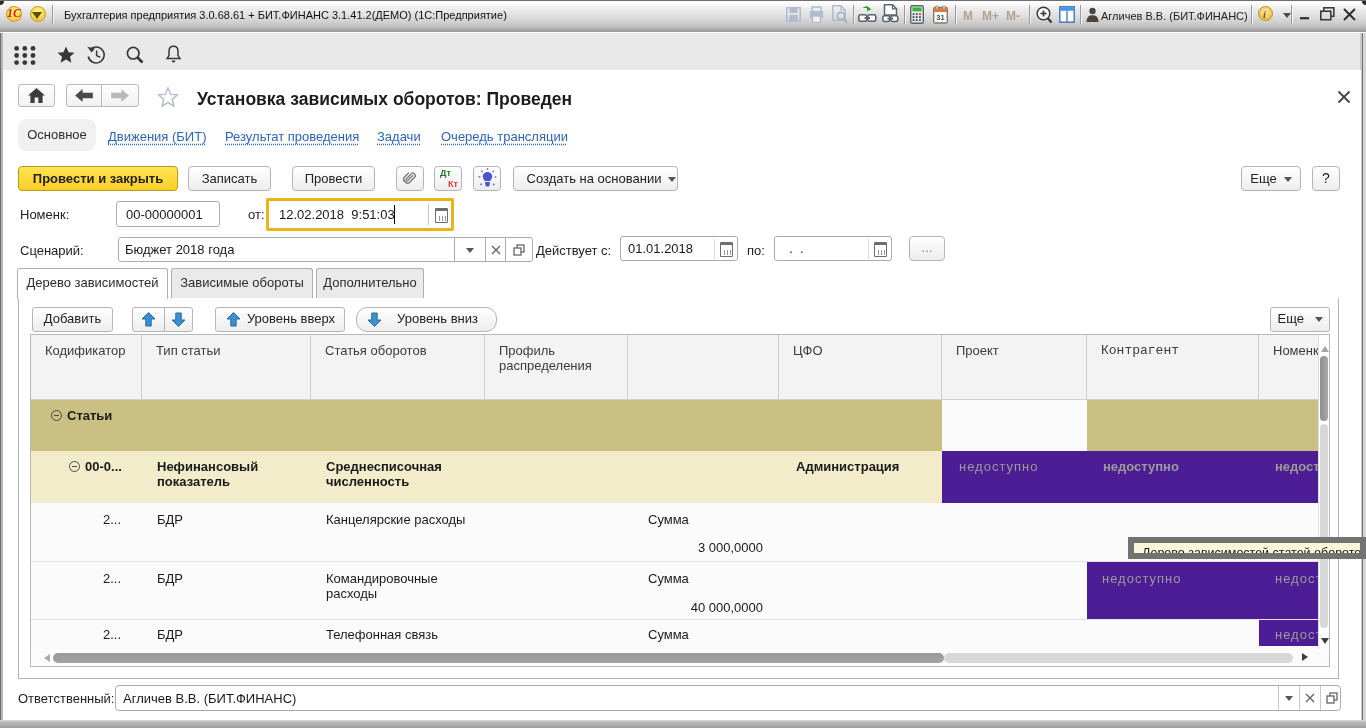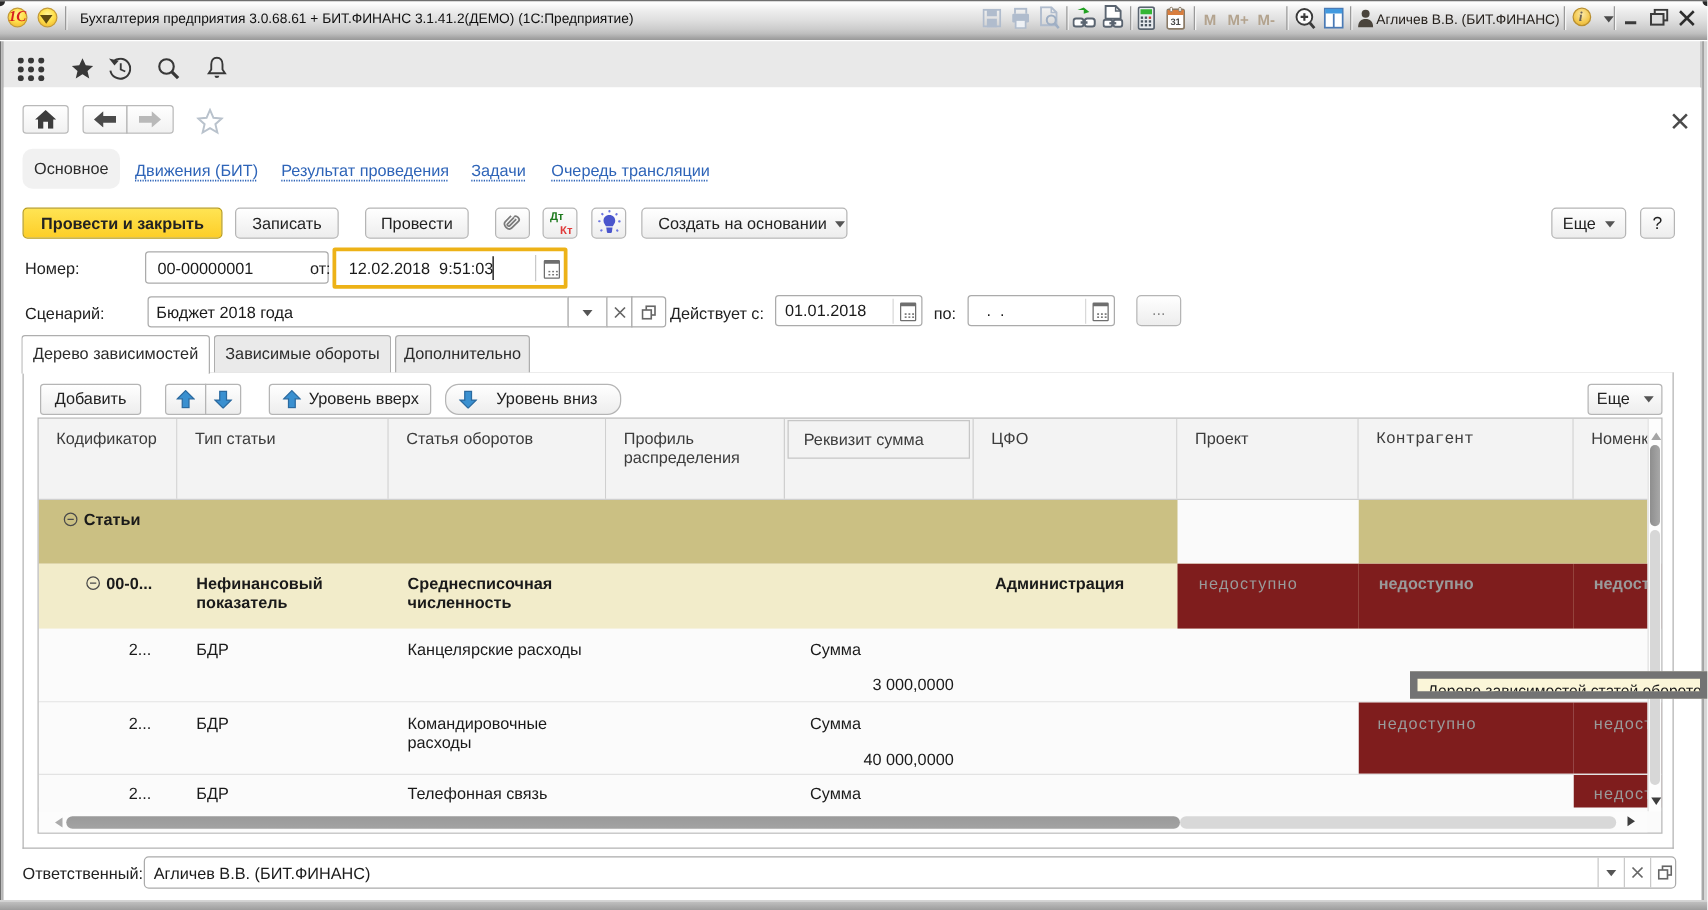--- a/index.html
+++ b/index.html
@@ -69,21 +69,21 @@
 
 .sbtn { position:absolute; height:25px; border:1px solid #b5b5b5; border-radius:3px; background:linear-gradient(#ffffff,#ededed); color:#222; text-align:center; line-height:22px; }
 
 
 #tbl { position:absolute; left:11px; top:36px; width:1300px; height:333px; border:1px solid #b9b9b9; background:#fbfbfb; overflow:hidden; }
 .hcell { position:absolute; top:0; height:64px; background:#f3f3f3; border-right:1px solid #cfcfcf; color:#3c3c3c; }
 .hcell .ht { position:absolute; left:14px; top:8px; }
 .row { position:absolute; left:0; width:1287px; }
 .minus { position:absolute; width:11px; height:11px; border:1px solid #4a4a4a; border-radius:50%; }
 .minus::after { content:""; position:absolute; left:2px; top:4px; width:5px; height:1px; background:#4a4a4a; }
-.na { position:absolute; top:0; background:#7f1d1d; color:#9a9a9a; }
+.na { position:absolute; top:0; background:#4c1d95; color:#9a9a9a; }
 #vscroll { position:absolute; left:1287px; top:0; width:11px; height:314px; background:#fdfdfd; border-left:1px solid #e0e0e0; }
 #hscroll { position:absolute; left:0; top:314px; width:1287px; height:17px; background:#fcfcfc; }
 #tooltip { position:absolute; left:1128px; top:537px; width:238px; height:22px; background:#fbf6d9; border:6px solid #737373; padding:3px 0 0 8px; font-size:12.5px; color:#1a1a1a; z-index:50; white-space:nowrap; overflow:hidden; }
 .icon { position:absolute; }
 svg { display:block; }
 </style>
 </head>
 <body>
 <div id="win">
 
@@ -249,20 +249,21 @@
   </svg>
   <svg class="icon" style="left:111px;top:89px;" width="18" height="13" viewBox="0 0 19 14">
     <path d="M11 0 L11 4 L0 4 L0 10 L11 10 L11 14 L19 7 Z" fill="#b9b9b9"></path>
   </svg>
   <svg class="icon" style="left:157px;top:86px;" width="22" height="22" viewBox="0 0 28 28">
     <path d="M14 2.5 L17.5 10.5 L26 11.2 L19.5 17 L21.5 25.5 L14 21 L6.5 25.5 L8.5 17 L2 11.2 L10.5 10.5 Z" fill="none" stroke="#b9c2cc" stroke-width="2"></path>
   </svg>
   <svg class="icon" style="left:1337px;top:90px;" width="14" height="14" viewBox="0 0 14 14">
     <path d="M1.5 1.5 L12.5 12.5 M12.5 1.5 L1.5 12.5" stroke="#4a4a4a" stroke-width="2"></path>
   </svg>
+  <div id="pagetitle">Установка зависимых оборотов: Проведен</div>
 
   <div id="chip-osn">Основное</div>
   <a class="navlink" style="left:108px;">Движения (БИТ)</a>
   <a class="navlink" style="left:225px;">Результат проведения</a>
   <a class="navlink" style="left:377px;">Задачи</a>
   <a class="navlink" style="left:441px;">Очередь трансляции</a>
 
   <div class="btn" id="btn-pz"><span class="bl">Провести и закрыть</span></div>
   <div class="btn" style="left:188px;top:166px;width:83px;"><span class="bl">Записать</span></div>
   <div class="btn" style="left:292px;top:166px;width:83px;"><span class="bl">Провести</span></div>
@@ -288,22 +289,22 @@
       <rect x="8.7" y="0" width="1.7" height="2" rx="0.8" transform="rotate(-45 9.5 9)"></rect>
       <rect x="8.7" y="0" width="1.7" height="2" rx="0.8" transform="rotate(-90 9.5 9)"></rect>
       <rect x="8.7" y="0" width="1.7" height="2" rx="0.8" transform="rotate(135 9.5 10)"></rect>
       <rect x="8.7" y="0" width="1.7" height="2" rx="0.8" transform="rotate(-135 9.5 10)"></rect>
     </g>
   </svg>
   <div class="btn" style="left:513px;top:166px;width:165px;"><span class="bl" style="margin-left:12px;">Создать на основании</span><span class="caret"></span></div>
   <div class="btn" style="left:1241px;top:166px;width:60px;"><span class="bl">Еще</span><span class="caret"></span></div>
   <div class="btn" style="left:1312px;top:166px;width:28px;"><span class="bl" style="font-size:14px;">?</span></div>
 
-  <div class="flabel" style="left:20px;top:207px;">Номер:</div>
-  <div class="field" style="left:116px;top:201px;width:147px;height:26px;">
+  <div class="flabel" style="left:20px;top:207px;">Номенк:</div>
+  <div class="field" style="left:116px;top:201px;width:104px;height:26px;">
       <span class="ftext" style="left:9px;top:5px;">00-00000001</span>
     </div>
   <div class="flabel" style="left:248px;top:207px;">от:</div>
   <div class="field" style="left:266px;top:198px;width:188px;height:33px;border:3px solid #edb217;border-radius:2px;">
     <span class="ftext" style="left:10px;top:6px;">12.02.2018  9:51:03</span>
     <span style="position:absolute;left:125px;top:4px;width:1px;height:19px;background:#000;"></span>
     <span style="position:absolute;left:159px;top:3px;width:1px;height:21px;background:#c9c9c9;"></span>
     <span class="calico" style="left:166px;top:6px;"></span>
   </div>
 
@@ -390,23 +391,20 @@
           <span class="ht">ЦФО</span>
         </div>
       <div class="hcell" style="left:911px;width:145px;">
           <span class="ht">Проект</span>
         </div>
       <div class="hcell" style="left:1056px;width:172px;font-family:Liberation Mono, monospace;">
           <span class="ht">Контрагент</span>
         </div>
       <div class="hcell" style="left:1228px;width:70px;border-right:none;">
           <span class="ht">Номенк</span>
-        </div>
-      <div style="position:absolute;left:599px;top:1px;width:146px;height:31px;border:1px solid #c6c6c6;background:#f3f3f3;">
-          <span style="position:absolute;left:12px;top:7px;color:#3c3c3c;">Реквизит сумма</span>
         </div>
       <div style="position:absolute;left:0;top:64px;width:1298px;height:1px;background:#cfcfcf;"></div>
 
       <div class="row" style="top:65px;height:51px;background:#cbc083;">
         <div style="position:absolute;left:911px;top:0;width:145px;height:51px;background:#fafafa;"></div>
         <span class="minus" style="left:20px;top:10px;"></span>
         <span style="position:absolute;left:36px;top:8px;font-weight:700;">Статьи</span>
       </div>
 
       <div class="row" style="top:116px;height:52px;background:#f2ecca;font-weight:700;">

